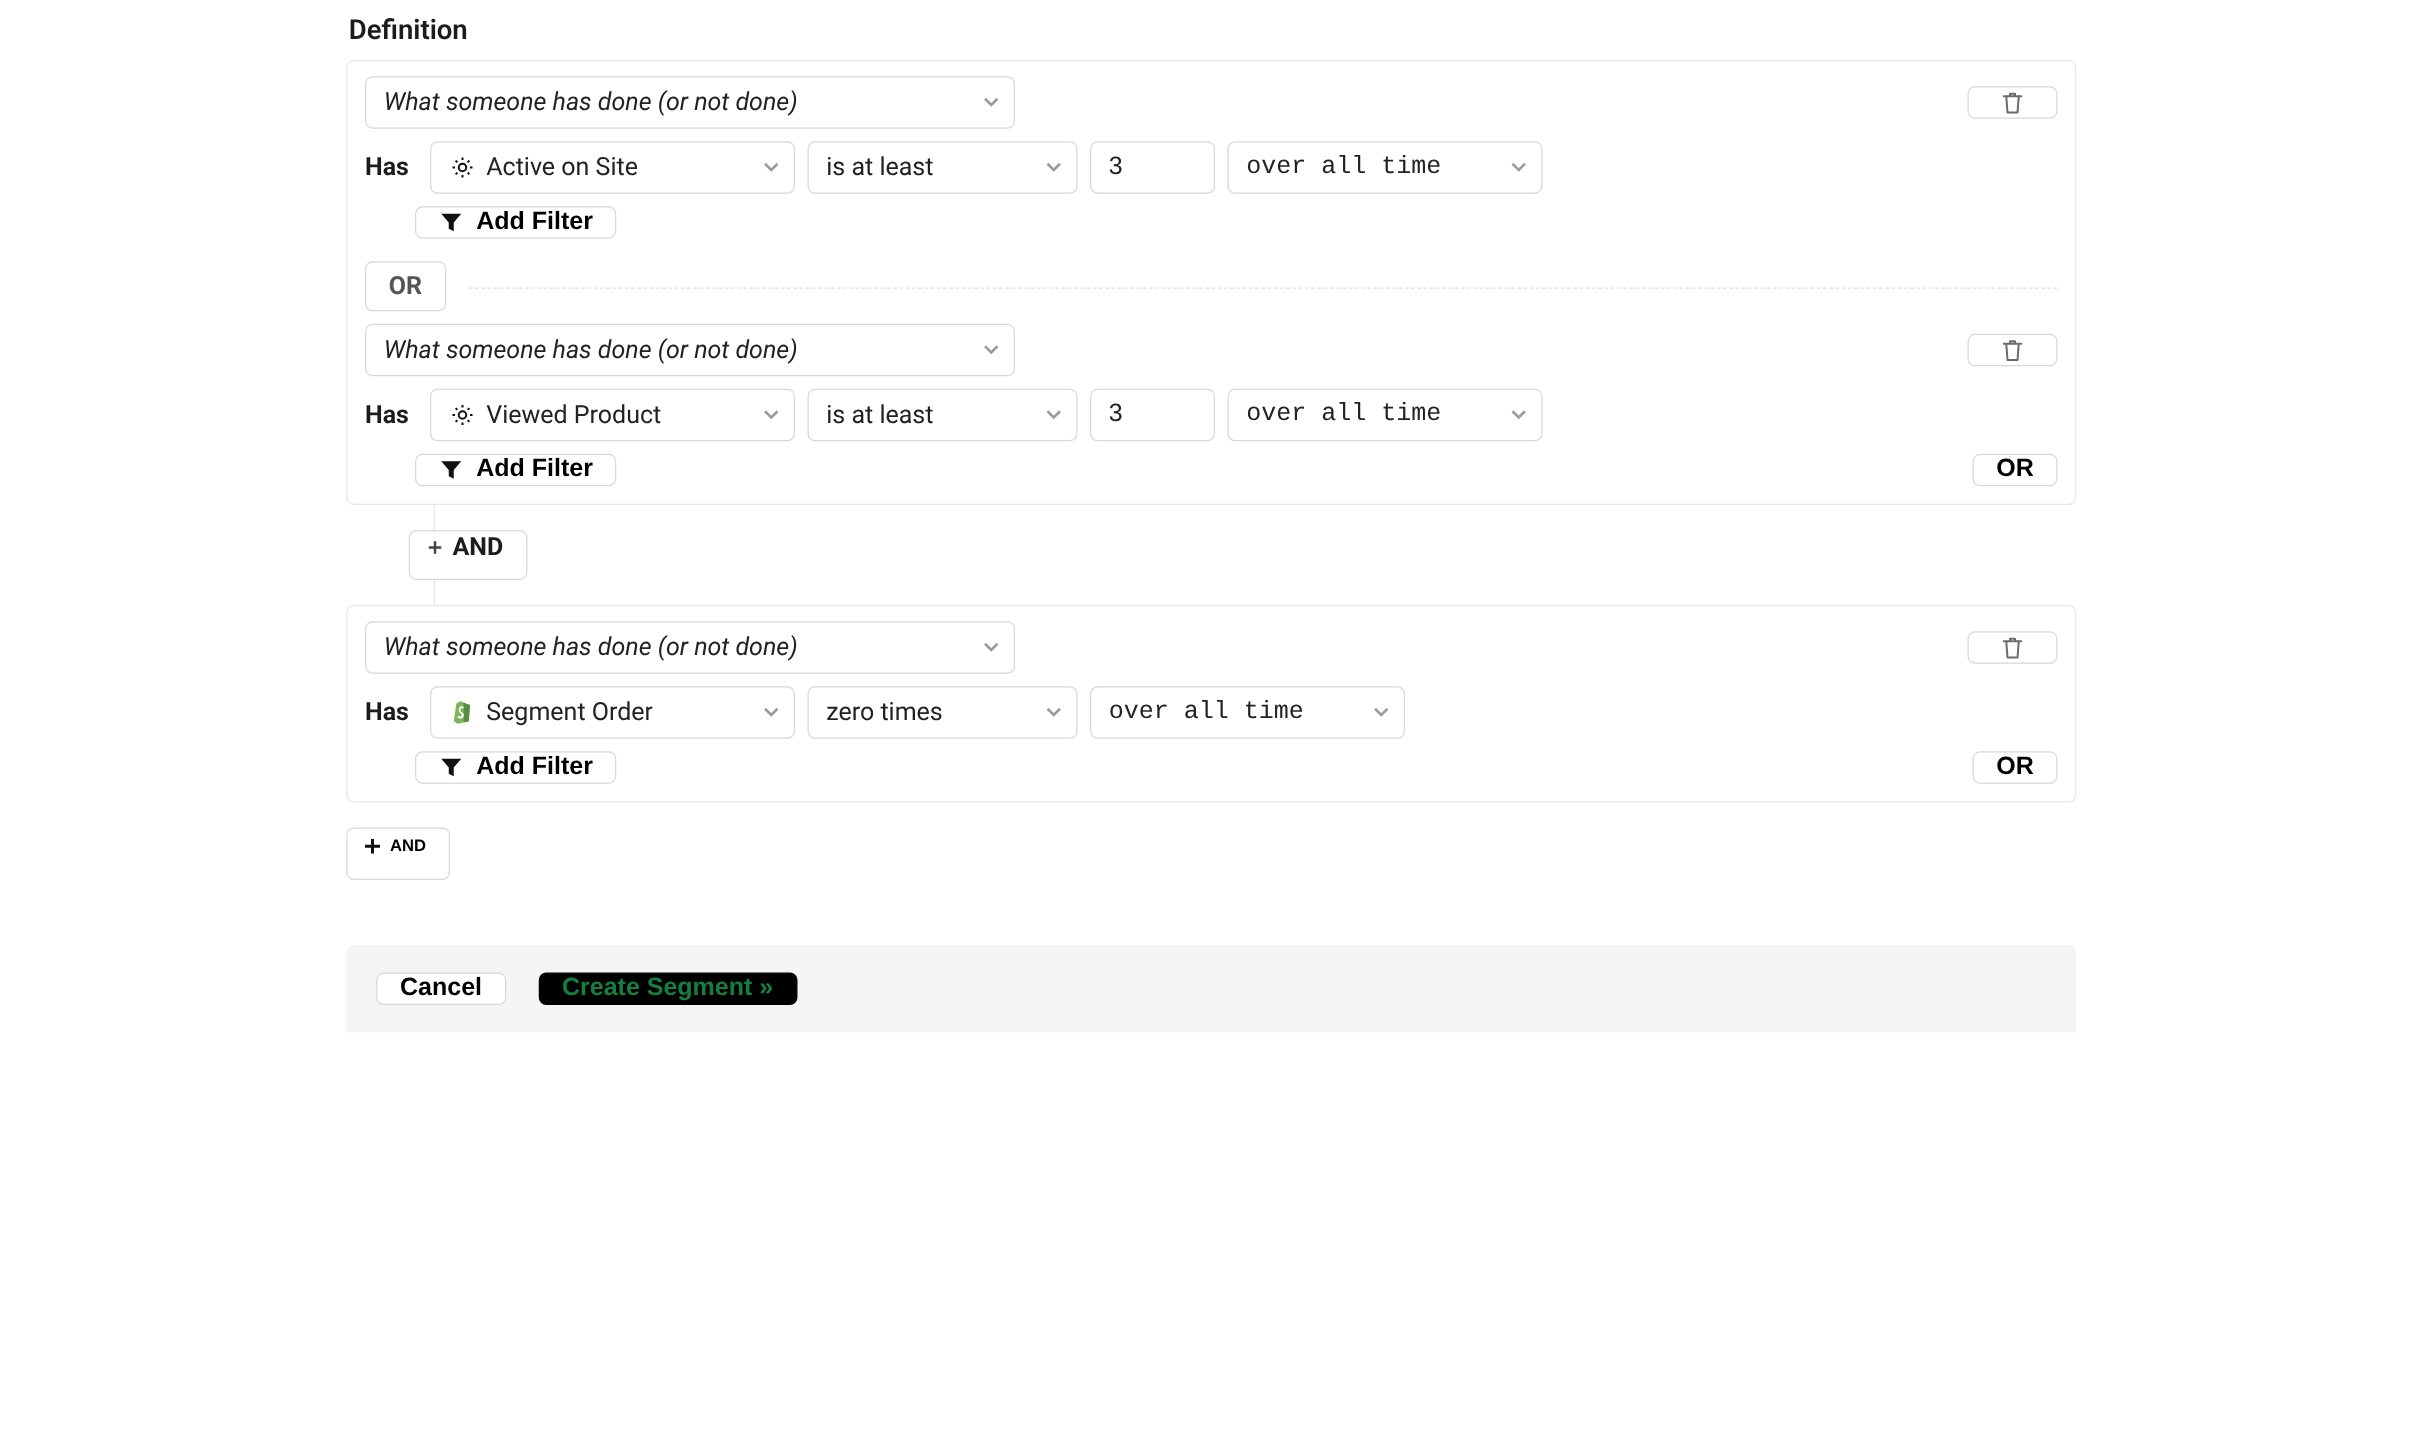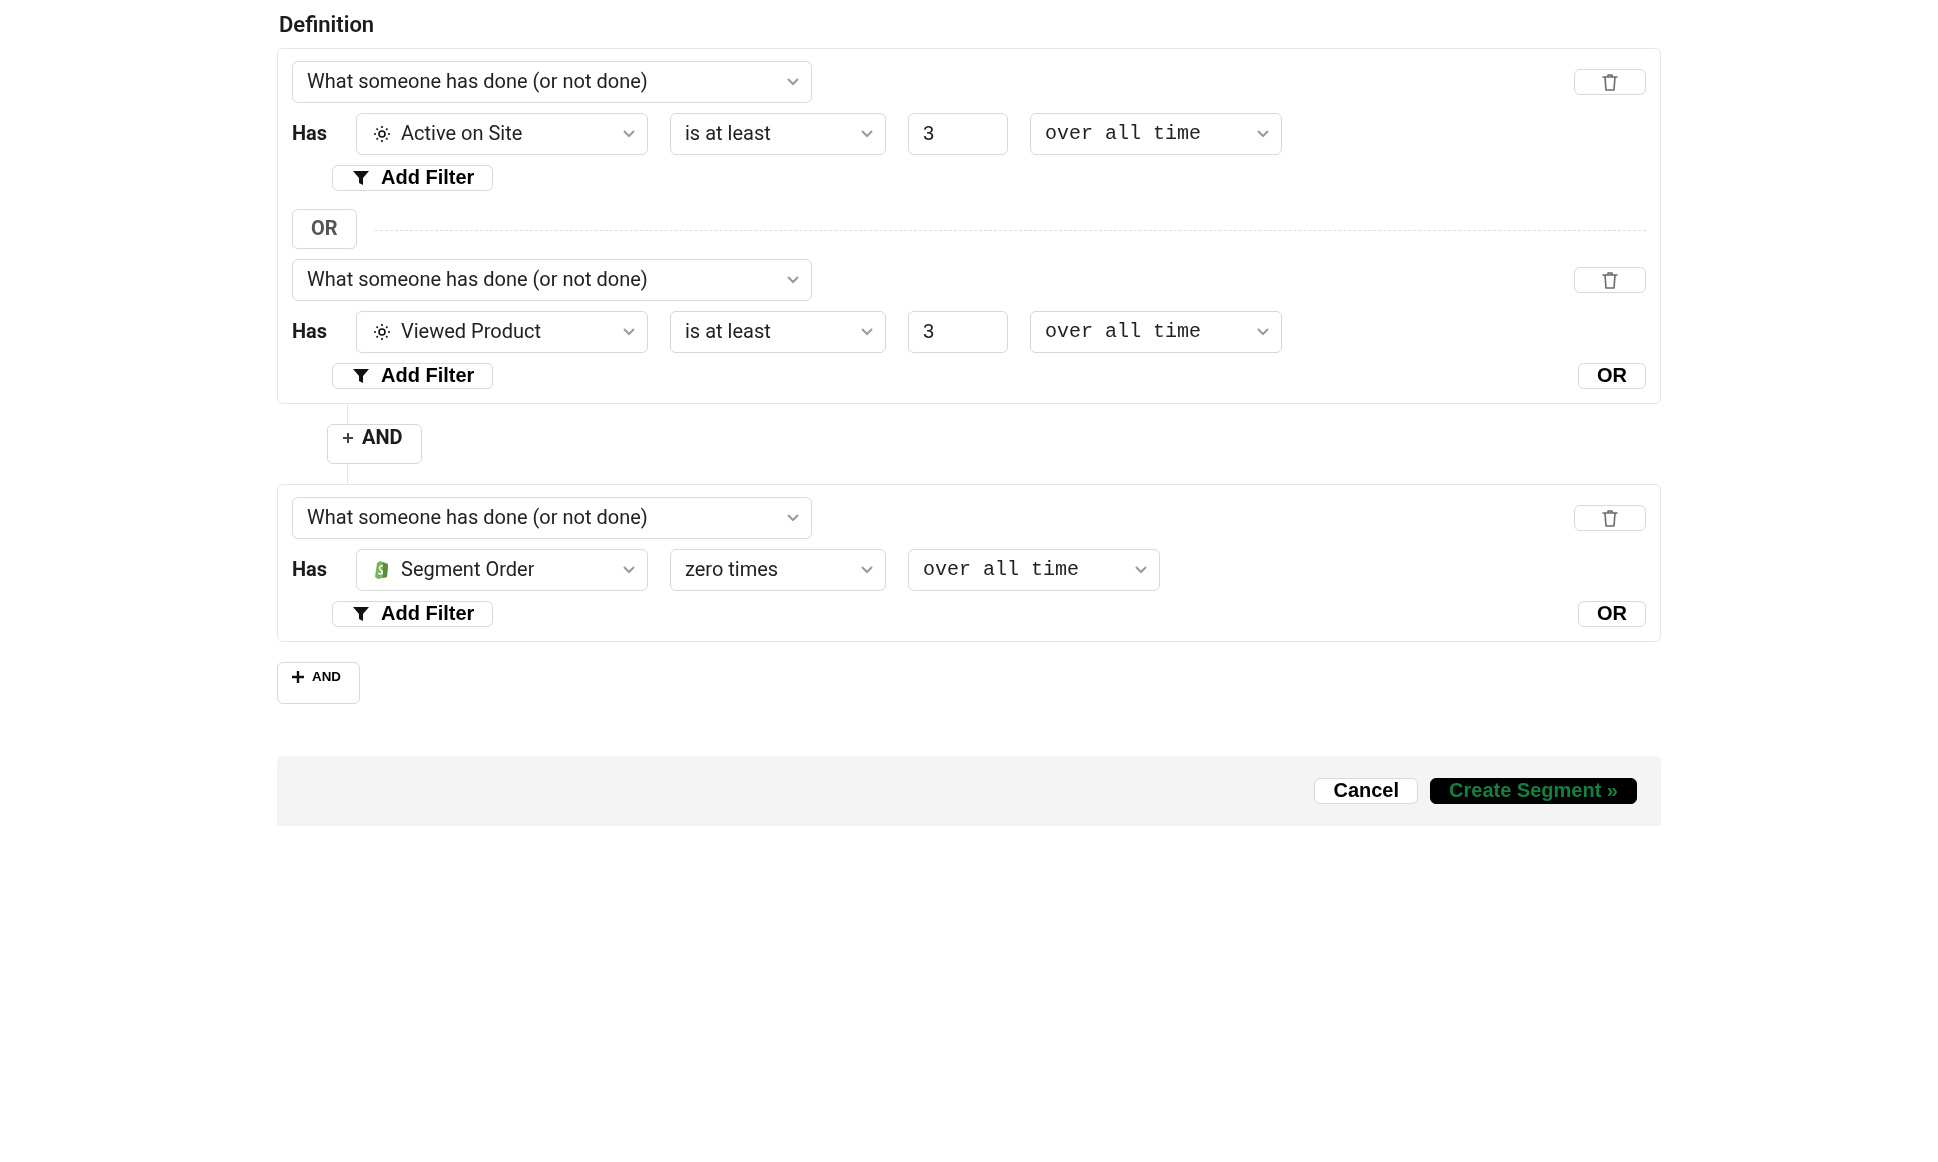--- a/index.html
+++ b/index.html
@@ -36,20 +36,21 @@
     border:1px solid var(--card-border);
     border-radius:var(--radius);
     padding:12px 14px 14px 14px;
     margin-bottom:0;
     position:relative;
   }
   .row{
     display:flex;
     align-items:center;
     gap:10px;
+    font-style:italic;
   }
   .row.top{justify-content:space-between;margin-bottom:10px;}
   .condition-select{
     width:520px;
   }
   .select{
     display:flex;
     align-items:center;
     height:42px;
     border:1px solid var(--border);
@@ -101,21 +102,21 @@
     font-weight:700;
   }
   .has-label{
     font-weight:700;
     margin-right:2px;
     width:40px;
   }
   .metric-row{
     display:flex;
     align-items:center;
-    gap:22px;
+    gap:10px;
     margin-left:0;
   }
   .metric-select{width:292px;}
   .op-select{width:216px;}
   .time-select{width:252px;font-family:Liberation Mono, monospace;}
   .filter-row{
     margin-top:10px;
     display:flex;
     align-items:center;
     justify-content:space-between;
@@ -180,22 +181,21 @@
   }
   .add-and-row{
     margin-top:20px;
   }
   .add-and-row .and-chip{height:42px;}
   .footer{
     margin-top:52px;
     background:var(--footer-bg);
     padding:22px 24px;
     display:flex;
-    justify-content:flex-end;
-    gap:12px;
+    gap:26px;
     border-radius:6px 6px 0 0;
   }
   svg{display:block;}
   .icon-leading{
     display:inline-flex;
     width:22px;
     height:22px;
     align-items:center;
     justify-content:center;
     margin-right:8px;

